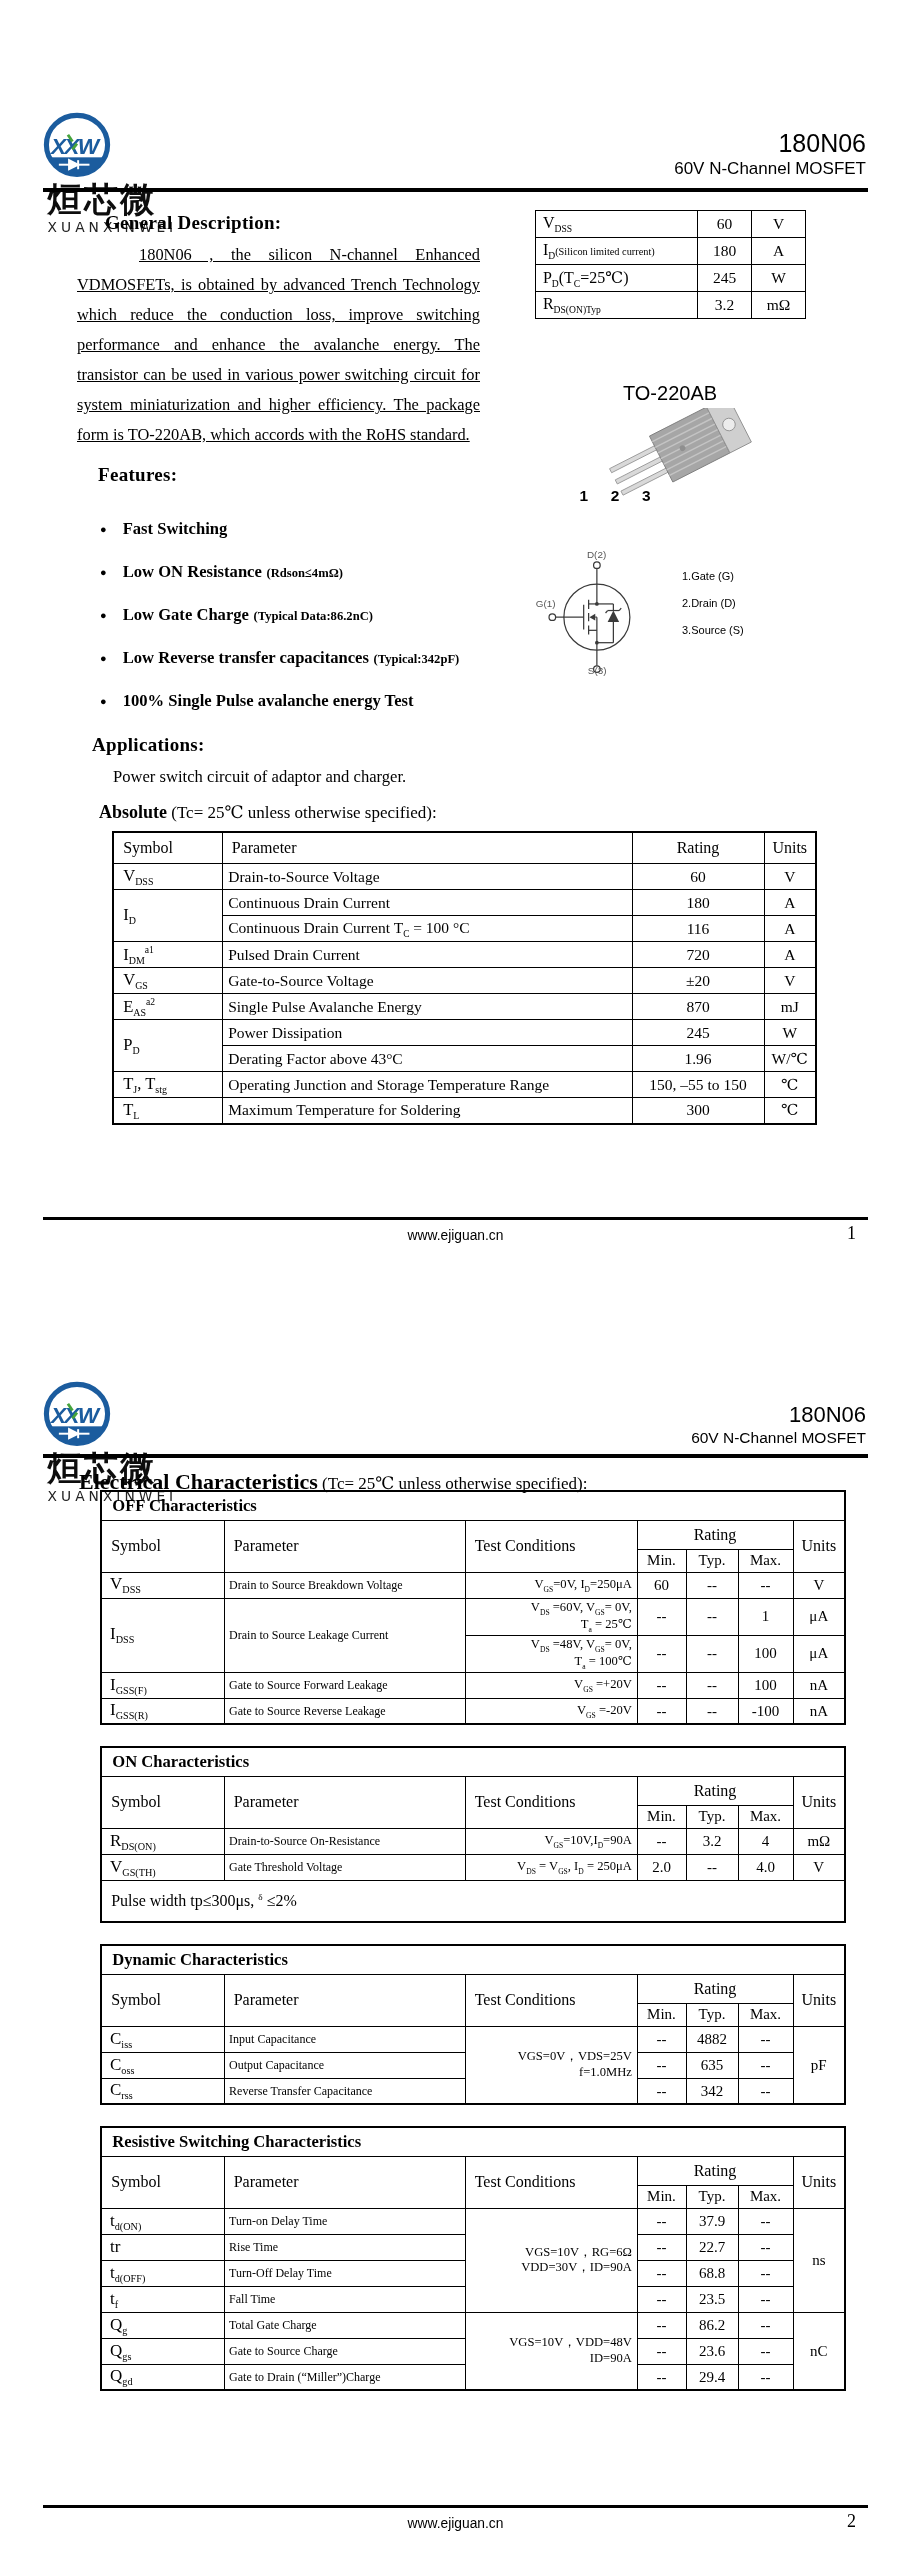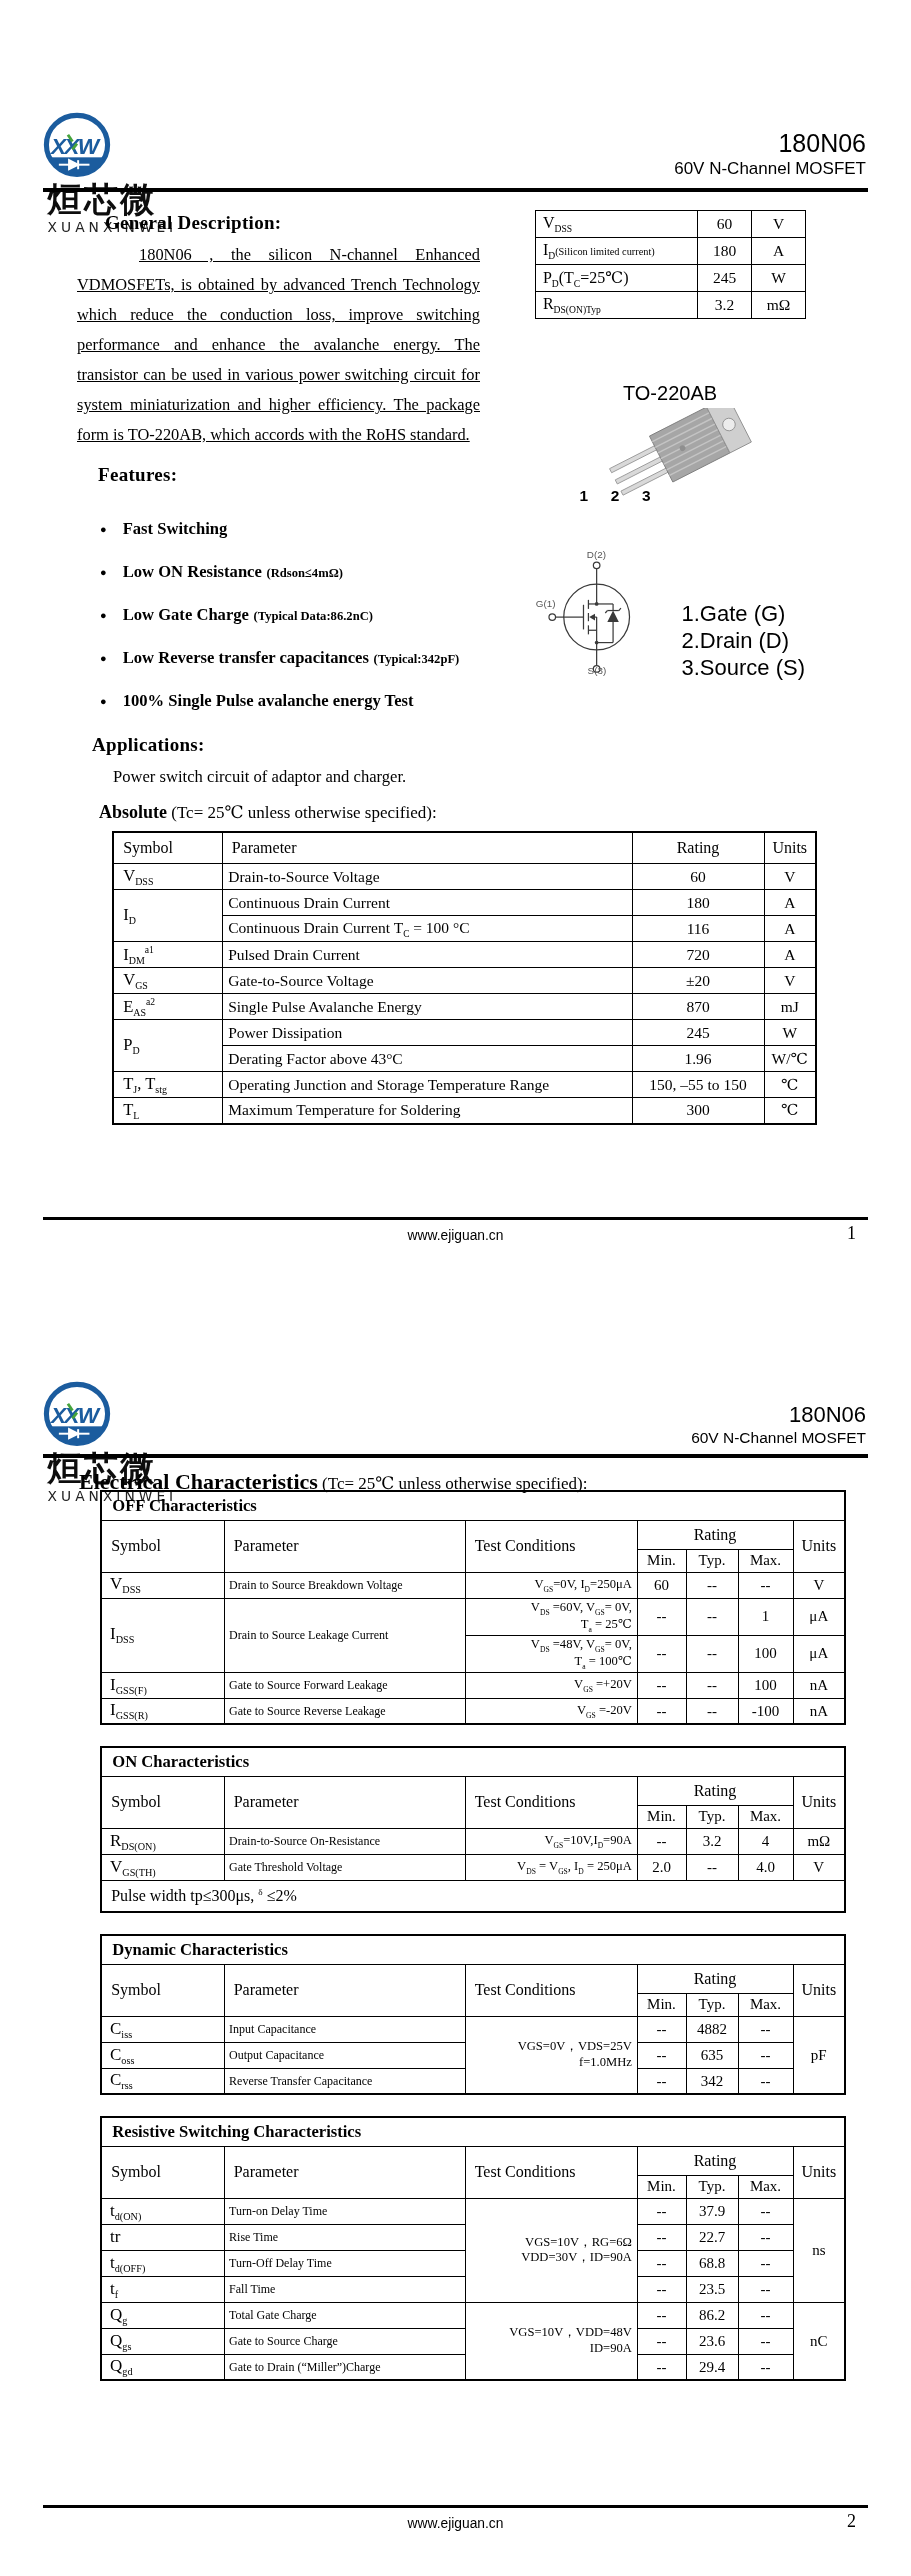--- a/index.html
+++ b/index.html
@@ -59,21 +59,21 @@
   .sumtbl td { border:1.1px solid #000; height:27px; padding:1.1px 4.6px; }
   .sumtbl .s { text-align:left; font-size:16px; padding-left:6.9px; white-space:nowrap; }
   .sumtbl .v, .sumtbl .u { text-align:center; }
   .snote { font-size:10.3px; }
   sub { font-size:60%; }
   sup { font-size:58%; }
 
   .pkgname { text-align:center; font-family:"Liberation Sans","DejaVu Sans",sans-serif; font-size:20px; margin-top:63px; }
   .pkgsvg { display:block; margin:2.3px auto 0; }
   .symrow { display:flex; margin-top:16px; }
-  .legend { margin:73px 0 0 15px; font-family:"Liberation Sans","DejaVu Sans",sans-serif; font-size:22px; line-height:27px; white-space:nowrap; }
+  .legend { margin:36px 0 0 15px; font-family:"Liberation Sans","DejaVu Sans",sans-serif; font-size:11px; line-height:27px; white-space:nowrap; }
 
   
   .abstbl { width:703px; margin:8px 0 0 69px; border:2.3px solid #000; font-size:15.5px; }
   .abstbl th, .abstbl td { border:1.1px solid #000; padding:1.1px 5.7px; height:26px; }
   .abstbl tr.hrow th { height:32px; font-weight:normal; font-size:16px; }
   .abstbl .c-sym { text-align:left; padding-left:9.2px; font-size:16.6px; white-space:nowrap; }
   .abstbl .c-par { text-align:left; }
   .abstbl .c-rat, .abstbl .c-uni { text-align:center; }
 
   
@@ -84,21 +84,21 @@
   .ctbl th, .ctbl td { border:1.1px solid #000; padding:1.1px 4.6px; }
   .ctbl tr.ttl th { text-align:left; font-size:16.6px; height:29px; padding-left:10.3px; }
   .ctbl tr.h1 th { font-weight:normal; font-size:16px; height:29px; }
   .ctbl tr.h2 th { font-weight:normal; font-size:15px; height:23px; }
   .ctbl th.ha { text-align:left; padding-left:9.2px; }
   .ctbl td { height:26px; font-size:15px; }
   .ctbl td.sym { text-align:left; padding-left:8px; font-size:17px; white-space:nowrap; }
   .ctbl td.par { text-align:left; font-size:12px; }
   .ctbl td.tc  { text-align:right; font-size:12.6px; line-height:1.25; }
   .ctbl tr.tall td { height:33px; }
-  .ctbl tr.noterow td { text-align:left; font-size:16px; height:32px; padding-left:9.2px; }
+  .ctbl tr.noterow td { text-align:left; font-size:16px; height:42px; padding-left:9.2px; }
 
   svg text { font-family:"Liberation Sans","DejaVu Sans",sans-serif; }
 </style>
 </head>
 <body>
 
 <section class="page" id="page1">
 
   <div class="logo">
     <svg class="mono" viewBox="0 0 120 120">

